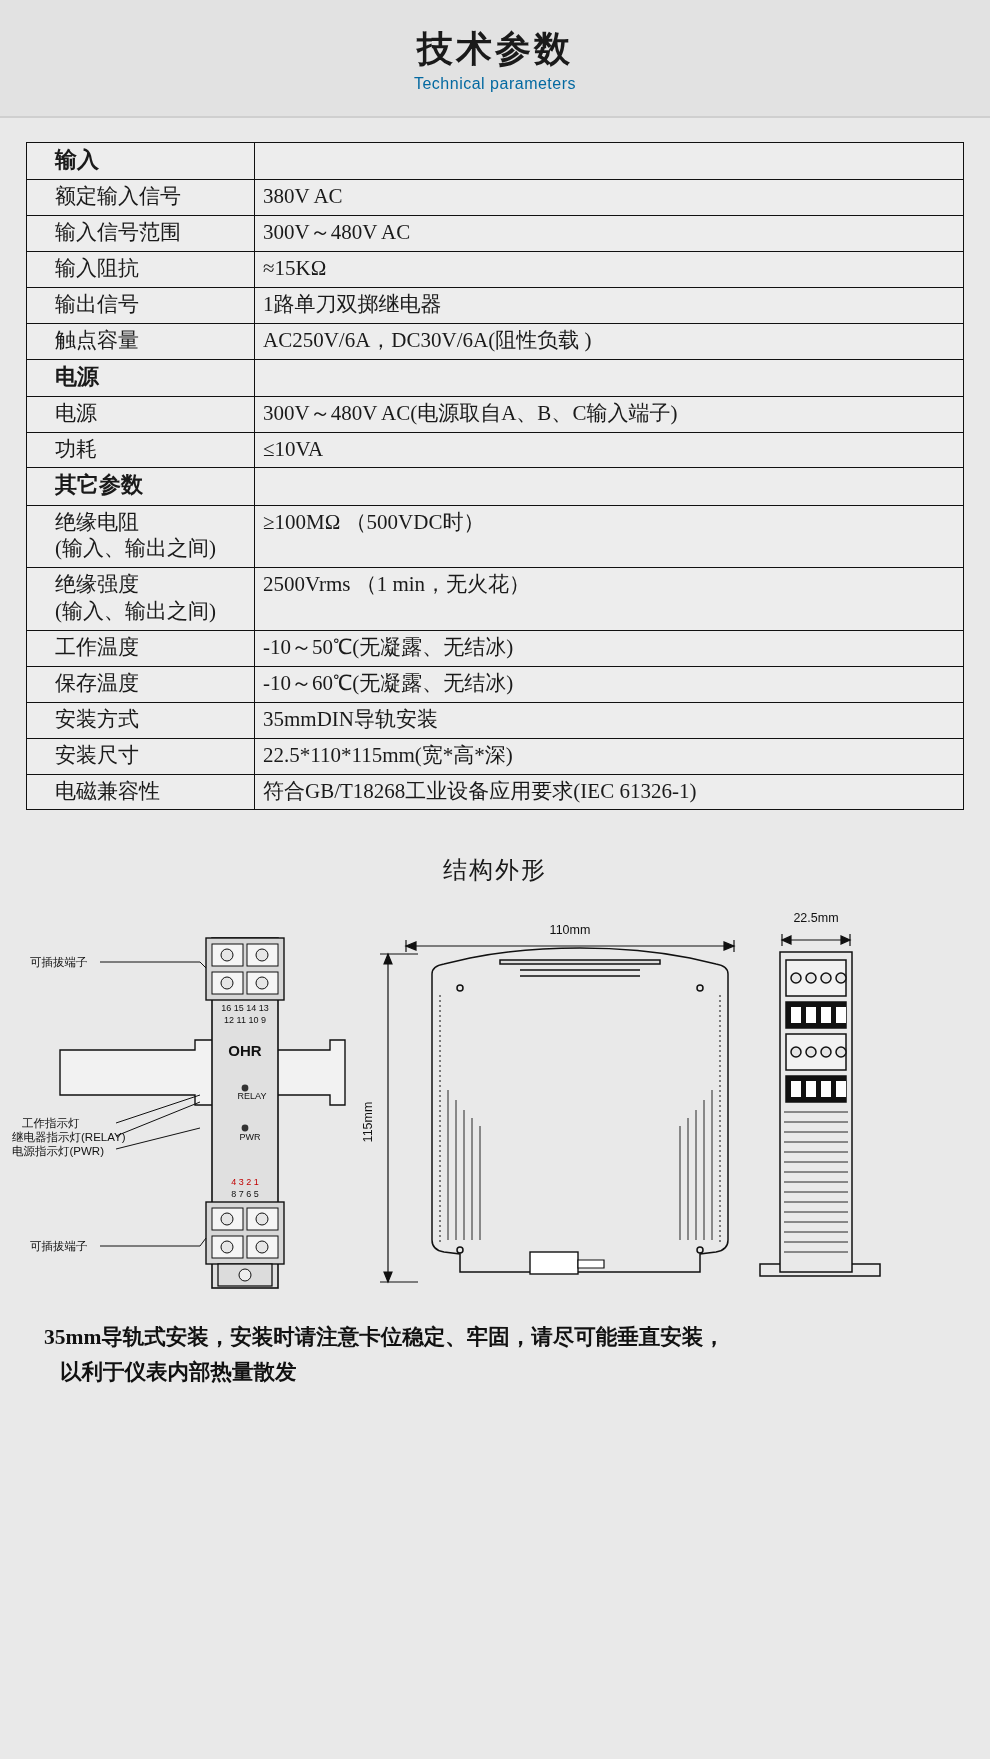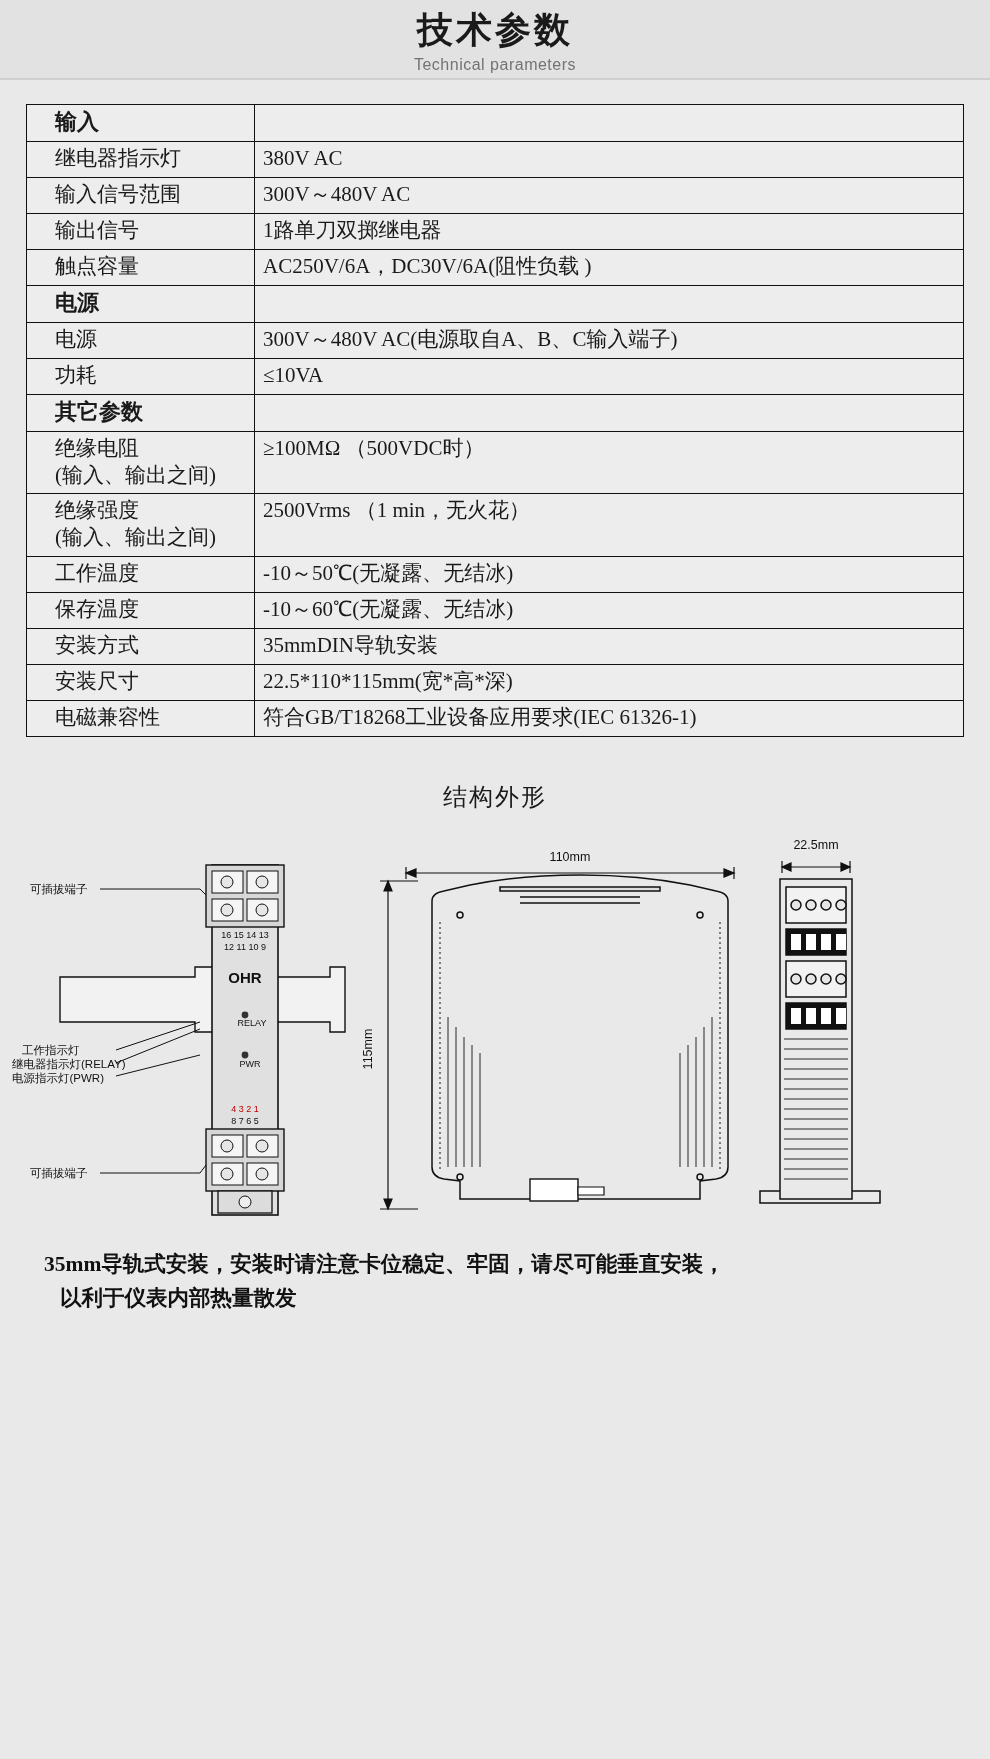--- a/index.html
+++ b/index.html
@@ -7,41 +7,41 @@
   body {
     width: 990px;
     background: #e9e9e9;
     font-family: "Liberation Serif", serif;
     color: #1a1a1a;
   }
   .page { width: 990px; min-height: 1759px; position: relative; background: #e9e9e9; }
 
   
   .header {
-    height: 80px;
+    height: 118px;
     background: #e2e2e2;
     border-bottom: 2px solid #cfcfcf;
     display: flex;
     flex-direction: column;
     align-items: center;
     justify-content: center;
     padding-top: 6px;
   }
   .header-title {
     font-family: "Liberation Sans", sans-serif;
     font-weight: bold;
     font-size: 36px;
     letter-spacing: 3px;
     color: #1a1a1a;
     line-height: 1.1;
   }
   .header-sub {
     font-family: "Liberation Sans", sans-serif;
     font-size: 16px;
-    color: #737373;
+    color: #0369a1;
     letter-spacing: 0.5px;
     margin-top: 6px;
   }
 
   
   .table-wrap { padding: 24px 26px 0 26px; }
   table.spec {
     width: 100%;
     border-collapse: collapse;
     background: #eeeeee;
@@ -100,29 +100,35 @@
     <table class="spec">
       <tbody id="spec-body">
           <tr class="section">
             <td class="label">
               <span class="sub">输入</span>
             </td>
             <td></td>
           </tr>
           <tr>
             <td class="label">
-              <span class="sub">继电器指示灯</span>
+              <span class="sub">额定输入信号</span>
             </td>
             <td>380V AC</td>
           </tr>
           <tr>
             <td class="label">
               <span class="sub">输入信号范围</span>
             </td>
             <td>300V～480V AC</td>
+          </tr>
+          <tr>
+            <td class="label">
+              <span class="sub">输入阻抗</span>
+            </td>
+            <td>≈15KΩ</td>
           </tr>
           <tr>
             <td class="label">
               <span class="sub">输出信号</span>
             </td>
             <td>1路单刀双掷继电器</td>
           </tr>
           <tr>
             <td class="label">
               <span class="sub">触点容量</span>

